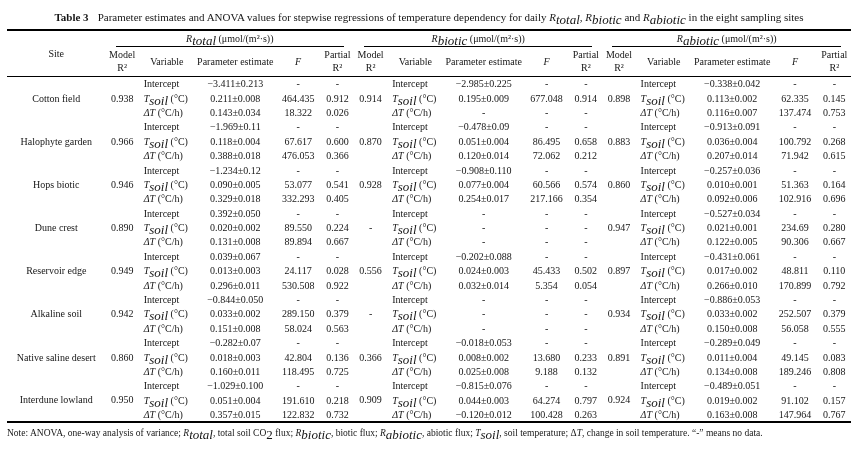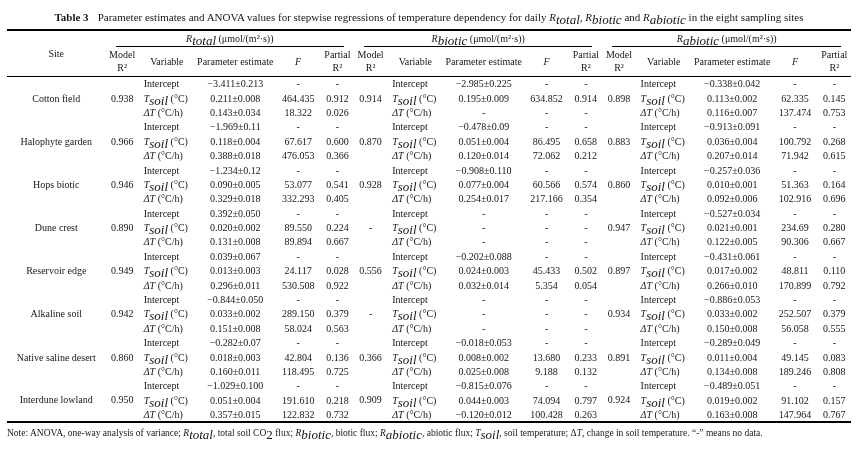--- a/index.html
+++ b/index.html
@@ -109,21 +109,21 @@
           <td class="f-cell">-</td>
           <td class="part-cell">-</td>
         </tr>
         <tr>
           <td class="var-cell"><span style="font-style: italic;">T</span><sub style="font-style: italic;">soil</sub><span> (°C)</span></td>
           <td class="est-cell">0.211±0.008</td>
           <td class="f-cell">464.435</td>
           <td class="part-cell">0.912</td>
           <td class="var-cell"><span style="font-style: italic;">T</span><sub style="font-style: italic;">soil</sub><span> (°C)</span></td>
           <td class="est-cell">0.195±0.009</td>
-          <td class="f-cell">634.852</td>
+          <td class="f-cell">677.048</td>
           <td class="part-cell">0.914</td>
           <td class="var-cell"><span style="font-style: italic;">T</span><sub style="font-style: italic;">soil</sub><span> (°C)</span></td>
           <td class="est-cell">0.113±0.002</td>
           <td class="f-cell">62.335</td>
           <td class="part-cell">0.145</td>
         </tr>
         <tr>
           <td class="var-cell"><span style="font-style: italic;">ΔT</span><span> (°C/h)</span></td>
           <td class="est-cell">0.143±0.034</td>
           <td class="f-cell">18.322</td>
@@ -431,21 +431,21 @@
           <td class="f-cell">-</td>
           <td class="part-cell">-</td>
         </tr>
         <tr>
           <td class="var-cell"><span style="font-style: italic;">T</span><sub style="font-style: italic;">soil</sub><span> (°C)</span></td>
           <td class="est-cell">0.051±0.004</td>
           <td class="f-cell">191.610</td>
           <td class="part-cell">0.218</td>
           <td class="var-cell"><span style="font-style: italic;">T</span><sub style="font-style: italic;">soil</sub><span> (°C)</span></td>
           <td class="est-cell">0.044±0.003</td>
-          <td class="f-cell">74.094</td>
+          <td class="f-cell">64.274</td>
           <td class="part-cell">0.797</td>
           <td class="var-cell"><span style="font-style: italic;">T</span><sub style="font-style: italic;">soil</sub><span> (°C)</span></td>
           <td class="est-cell">0.019±0.002</td>
           <td class="f-cell">91.102</td>
           <td class="part-cell">0.157</td>
         </tr>
         <tr>
           <td class="var-cell"><span style="font-style: italic;">ΔT</span><span> (°C/h)</span></td>
           <td class="est-cell">0.357±0.015</td>
           <td class="f-cell">122.832</td>

